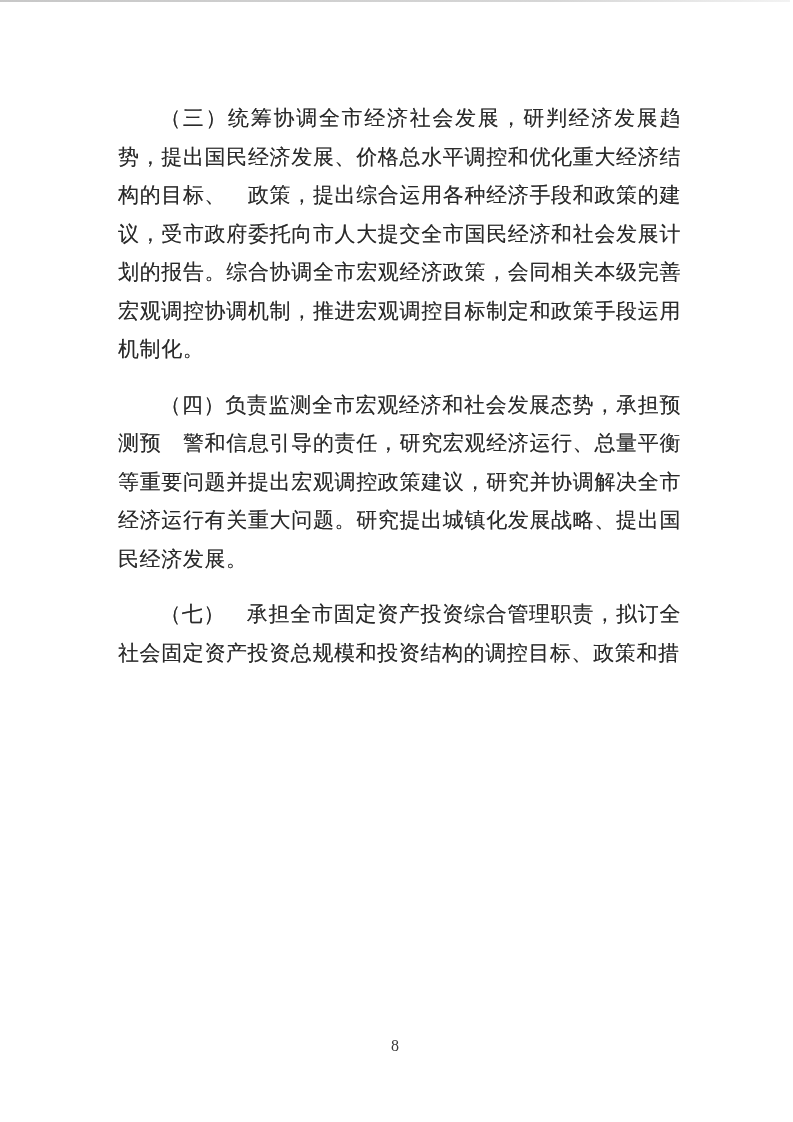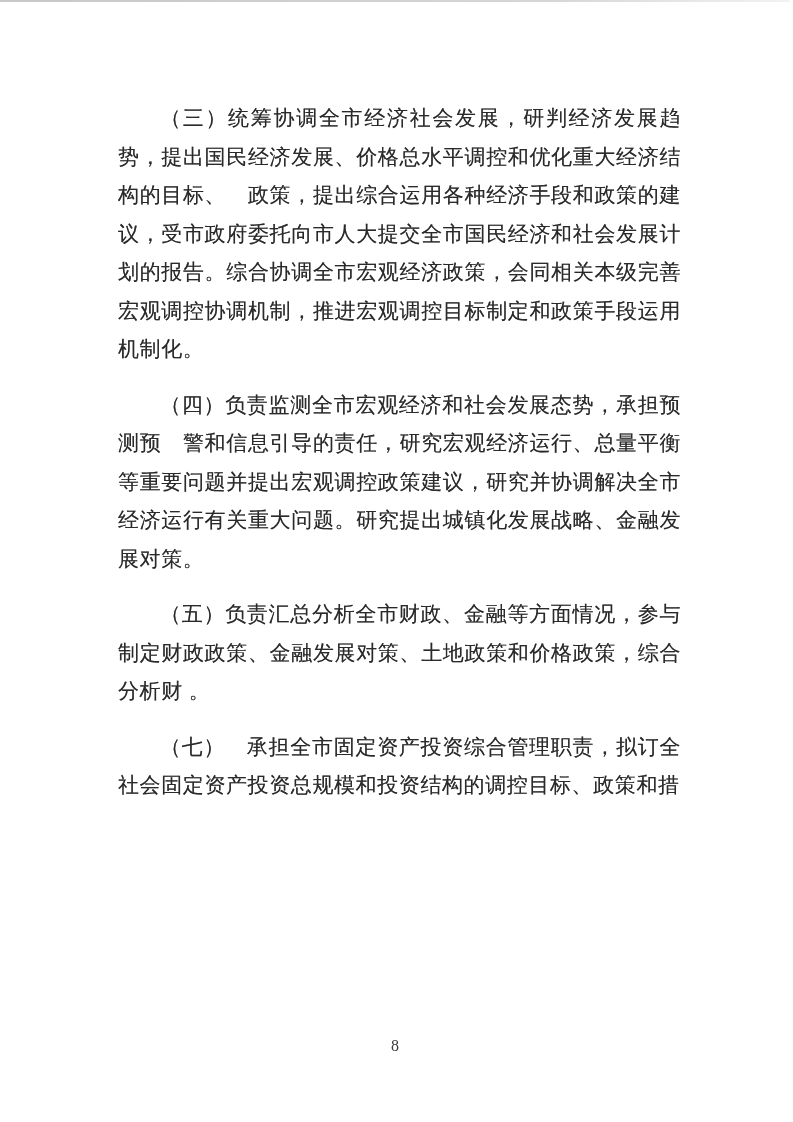--- a/index.html
+++ b/index.html
@@ -53,19 +53,18 @@
   }
 </style>
 </head>
 <body>
 
 <div class="page">
   <div class="scan-line"></div>
 
   <div class="content">
     <p>（三）统筹协调全市经济社会发展，研判经济发展趋势，提出国民经济发展、价格总水平调控和优化重大经济结构的目标、　政策，提出综合运用各种经济手段和政策的建议，受市政府委托向市人大提交全市国民经济和社会发展计划的报告。综合协调全市宏观经济政策，会同相关本级完善宏观调控协调机制，推进宏观调控目标制定和政策手段运用机制化。</p>
-    <p>（四）负责监测全市宏观经济和社会发展态势，承担预测预　警和信息引导的责任，研究宏观经济运行、总量平衡等重要问题并提出宏观调控政策建议，研究并协调解决全市经济运行有关重大问题。研究提出城镇化发展战略、金融发展对策。</p>
-    <p>（五）负责汇总分析全市财政、金融等方面情况，参与制定财政政策、金融发展对策、土地政策和价格政策，综合分析财 。</p>
+    <p>（四）负责监测全市宏观经济和社会发展态势，承担预测预　警和信息引导的责任，研究宏观经济运行、总量平衡等重要问题并提出宏观调控政策建议，研究并协调解决全市经济运行有关重大问题。研究提出城镇化发展战略、提出国民经济发展。</p>
     <p>（七）　承担全市固定资产投资综合管理职责，拟订全社会固定资产投资总规模和投资结构的调控目标、政策和措</p>
   </div>
 
   <div class="page-number">8</div>
 </div>
 
 </body></html>

